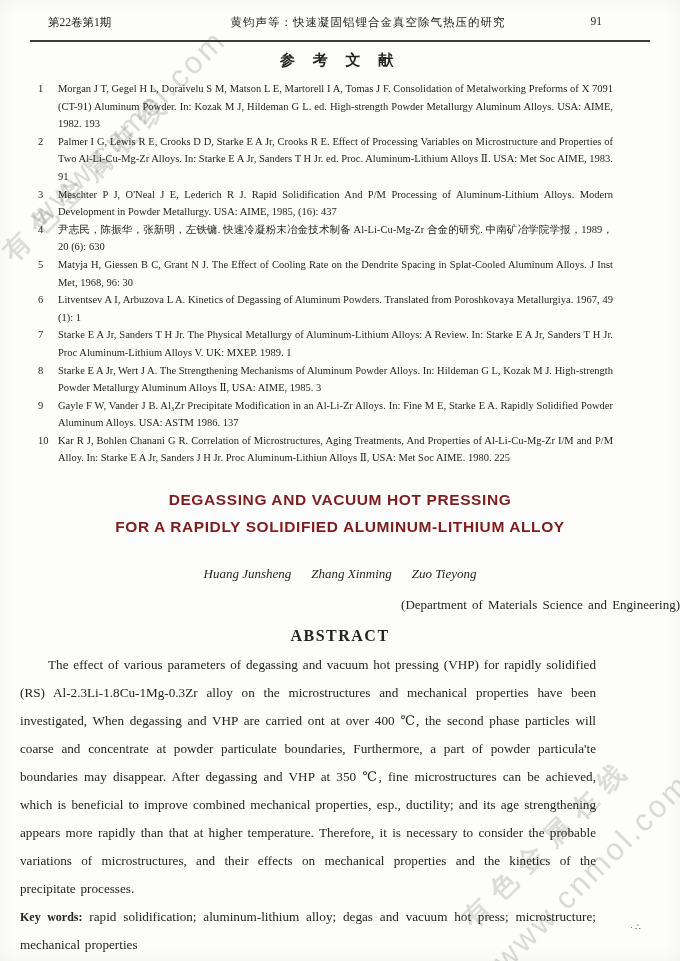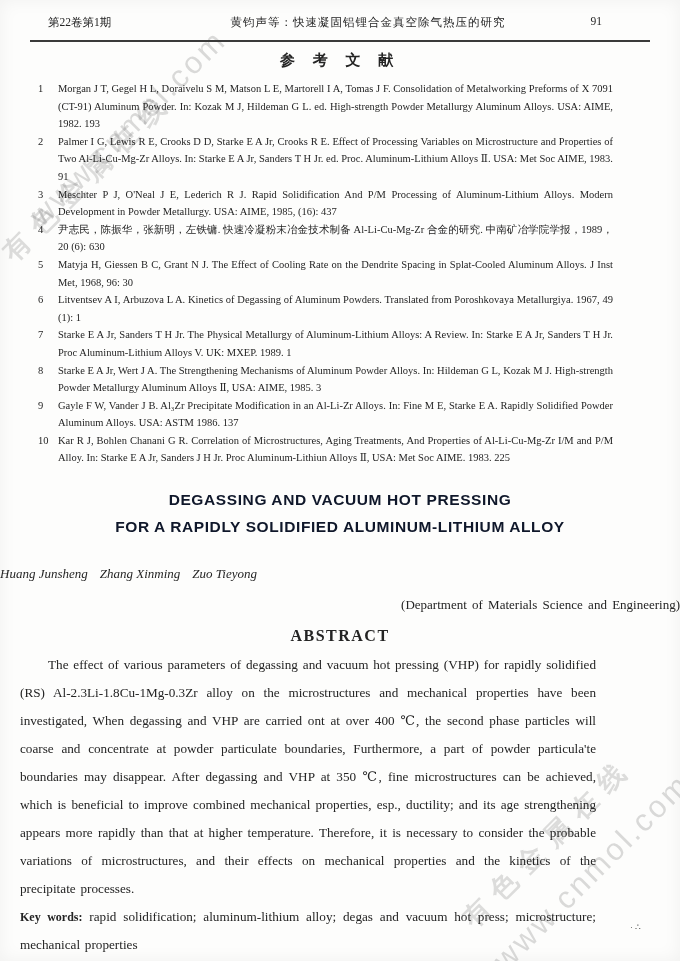--- a/index.html
+++ b/index.html
@@ -58,25 +58,25 @@
     position:relative;
     padding-left:20px;
     text-align:justify;
   }
   .ref-num{position:absolute;left:0;top:0;}
   
   .art-title{
     position:absolute;left:0;top:486px;width:100%;text-align:center;
     font-family:"Liberation Sans","DejaVu Sans",sans-serif;
     font-weight:bold;font-size:15.5px;letter-spacing:0.6px;
-    line-height:27px;z-index:2;color:#0f172a;
+    line-height:27px;z-index:2;color:#7f1d1d;
   }
   .authors{
     position:absolute;left:0;top:566px;width:100%;
-    display:flex;justify-content:flex-start;gap:12px;
+    display:flex;justify-content:center;gap:20px;
     font-style:italic;font-size:13px;z-index:2;
   }
   .affiliation{
     position:absolute;left:0;top:597px;width:100%;text-align:right;
     font-size:13px;word-spacing:2px;z-index:2;
   }
   .abstract-heading{
     position:absolute;left:0;top:627px;width:100%;text-align:center;
     font-size:16px;font-weight:600;letter-spacing:1.5px;z-index:2;
   }
@@ -145,21 +145,21 @@
     <div class="ref">
       <span class="ref-num">8</span>
       <span class="ref-text">Starke E A Jr, Wert J A. The Strengthening Mechanisms of Aluminum Powder Alloys. In: Hildeman G L, Kozak M J. High-strength Powder Metallurgy Aluminum Alloys Ⅱ, USA: AIME, 1985. 3</span>
     </div>
     <div class="ref">
       <span class="ref-num">9</span>
       <span class="ref-text">Gayle F W, Vander J B. Al₃Zr Precipitate Modification in an Al-Li-Zr Alloys. In: Fine M E, Starke E A. Rapidly Solidified Powder Aluminum Alloys. USA: ASTM 1986. 137</span>
     </div>
     <div class="ref">
       <span class="ref-num">10</span>
-      <span class="ref-text">Kar R J, Bohlen Chanani G R. Correlation of Microstructures, Aging Treatments, And Properties of Al-Li-Cu-Mg-Zr I/M and P/M Alloy. In: Starke E A Jr, Sanders J H Jr. Proc Aluminum-Lithiun Alloys Ⅱ, USA: Met Soc AIME. 1983. 225</span>
+      <span class="ref-text">Kar R J, Bohlen Chanani G R. Correlation of Microstructures, Aging Treatments, And Properties of Al-Li-Cu-Mg-Zr I/M and P/M Alloy. In: Starke E A Jr, Sanders J H Jr. Proc Aluminum-Lithiun Alloys Ⅱ, USA: Met Soc AIME. 1980. 225</span>
     </div>
   </div>
 
   <div class="art-title">
     <div>DEGASSING AND VACUUM HOT PRESSING</div>
     <div>FOR A RAPIDLY SOLIDIFIED ALUMINUM-LITHIUM ALLOY</div>
   </div>
 
   <div class="authors">
     <span>Huang Junsheng</span>

